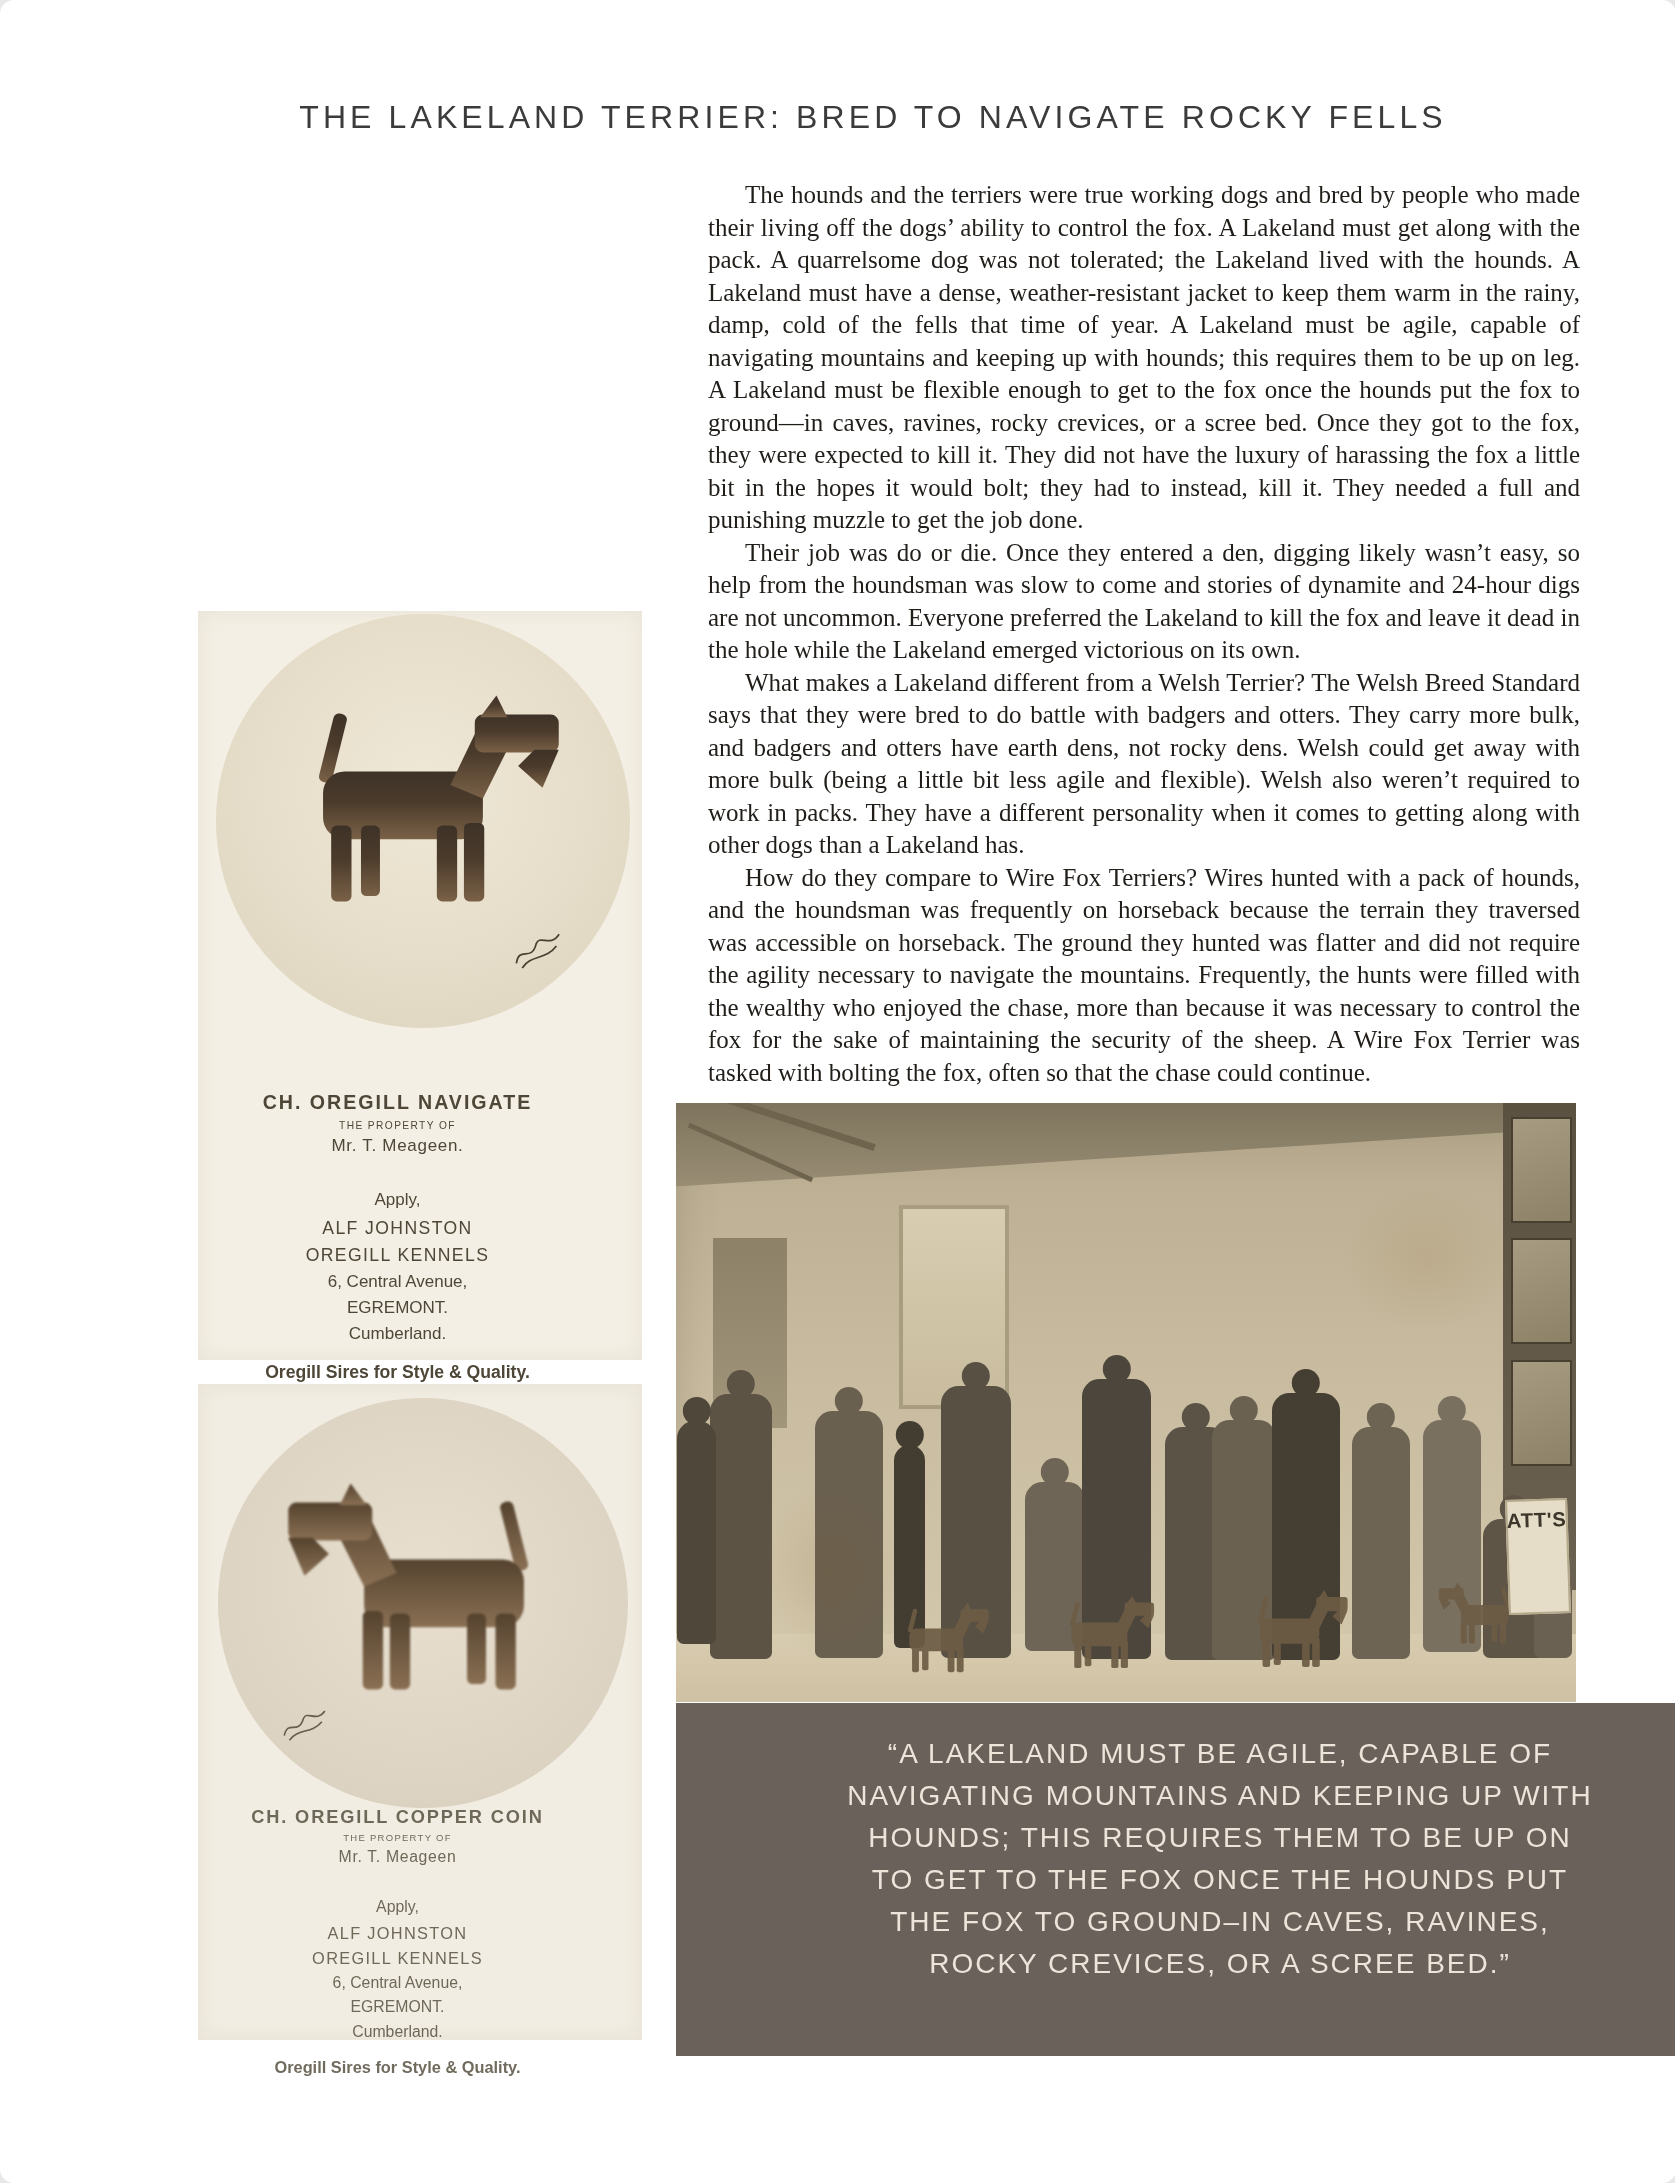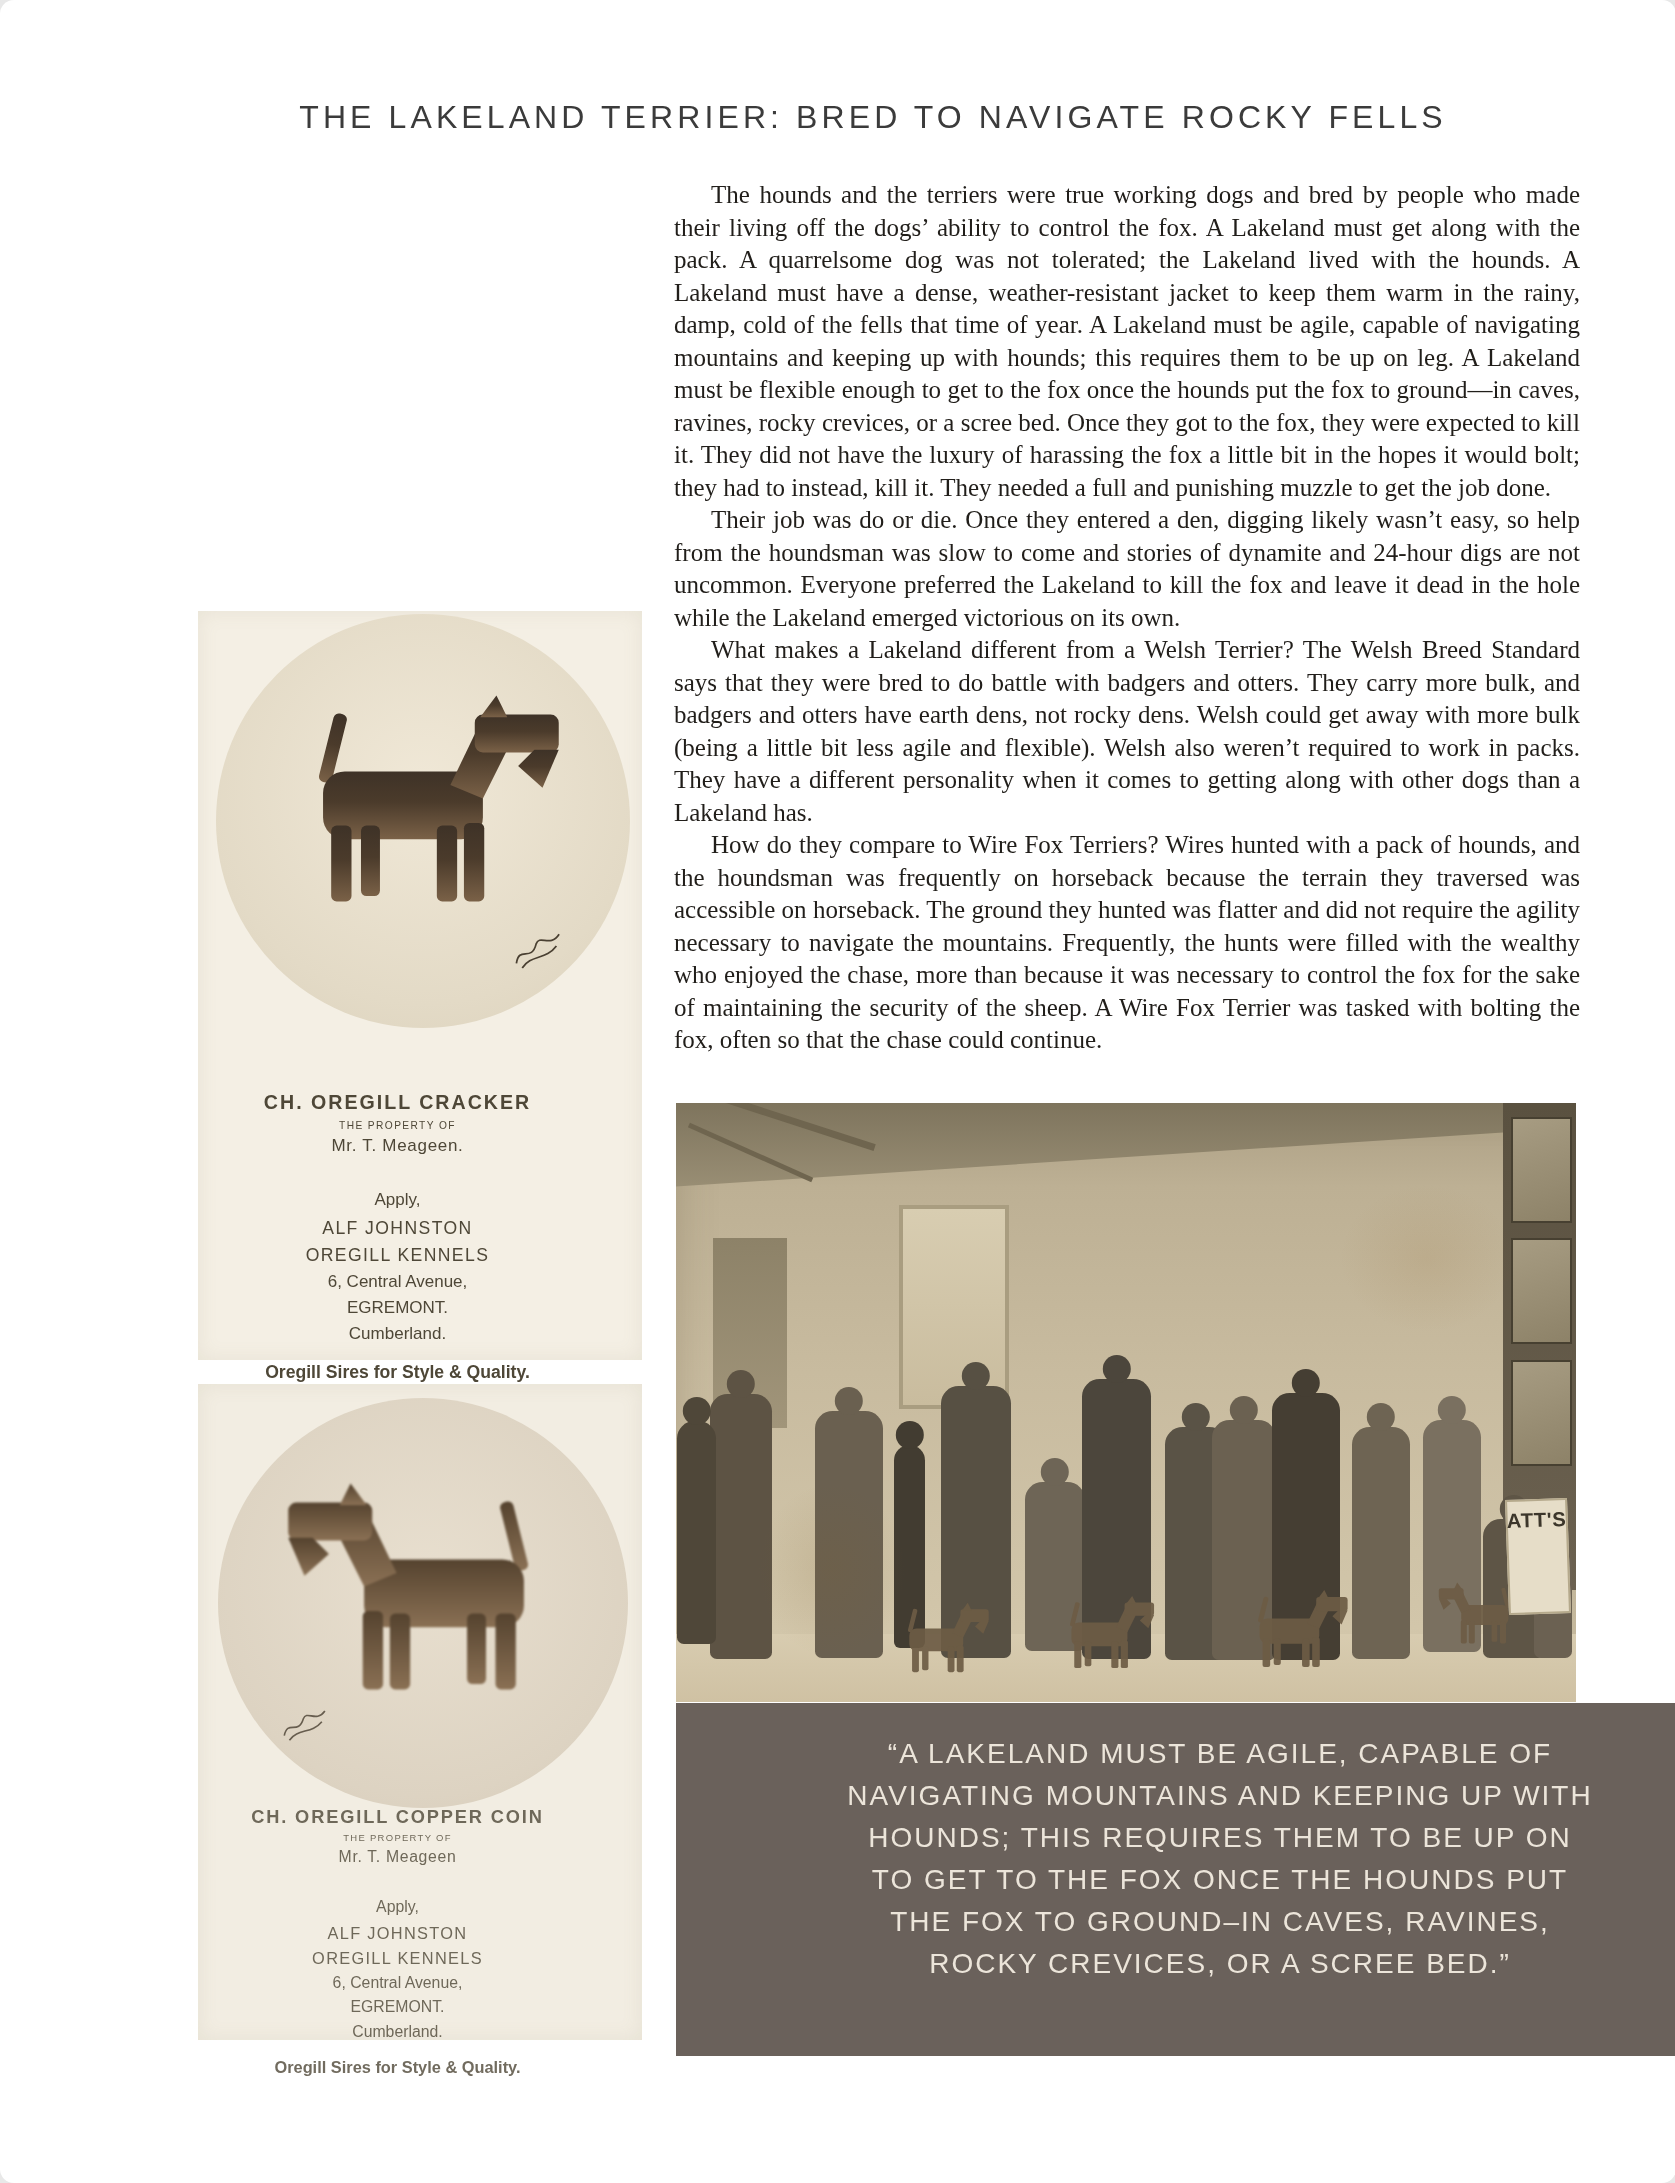--- a/index.html
+++ b/index.html
@@ -8,21 +8,21 @@
 
   
   .title{position:absolute;left:71px;top:99px;width:1604px;text-align:center;
          font-family:"Liberation Sans",sans-serif;font-size:32px;font-weight:400;
          letter-spacing:4.1px;color:var(--title_text,#3b3b3b);}
 
   
   .article{position:absolute;left:674px;top:179px;width:906px;
            font-size:25px;line-height:32.5px;color:var(--body_text,#211e1a);
            text-align:justify;}
-  .para{text-indent:37px;}
+  .para{text-indent:37px;margin-left:34px;}
 
   
   .photo1{position:absolute;left:201px;top:187px;width:432px;height:370px;
           background:linear-gradient(160deg,#cdc4ae,#c6bda6 60%,#beb49c);
           box-shadow:inset 0 0 30.5px rgba(120,110,85,.3);}
   .photo1-caption{position:absolute;left:13.5px;top:9.5px;
           font-family:"DejaVu Sans Mono",monospace;font-size:17px;letter-spacing:2px;
           color:#55503f;}
   .photo1-inner{position:absolute;left:19px;top:47px;width:395px;height:298px;
           background:radial-gradient(ellipse at 45% 40%,#bdbaae,#a8a496 70%,#979183);
@@ -134,21 +134,21 @@
   <div class="card" id="card2">
     <div class="circle" id="circle2">
       <svg class="dog2" viewBox="0 0 220 160">
           <use href="#terrier"></use>
         </svg>
       <svg class="sig" id="sig2" viewBox="0 0 60 28">
         <path d="M2,20 C10,4 16,24 26,8 C32,0 38,16 50,6 M6,26 C18,16 30,26 44,16"></path>
       </svg>
     </div>
     <div class="ad" id="ad2">
-      <div class="ad-name">CH. OREGILL CRACKER</div>
+      <div class="ad-name">CH. OREGILL NAVIGATE</div>
       <div class="ad-prop">THE PROPERTY OF</div>
       <div class="ad-owner">Mr. T. Meageen.</div>
       <div class="ad-apply">Apply,</div>
       <div class="ad-agent">ALF JOHNSTON</div>
       <div class="ad-kennels">OREGILL KENNELS</div>
       <div class="ad-addr">6, Central Avenue,</div>
       <div class="ad-addr">EGREMONT.</div>
       <div class="ad-addr">Cumberland.</div>
       <div class="ad-slogan">Oregill Sires for Style &amp; Quality.</div>
     </div>

